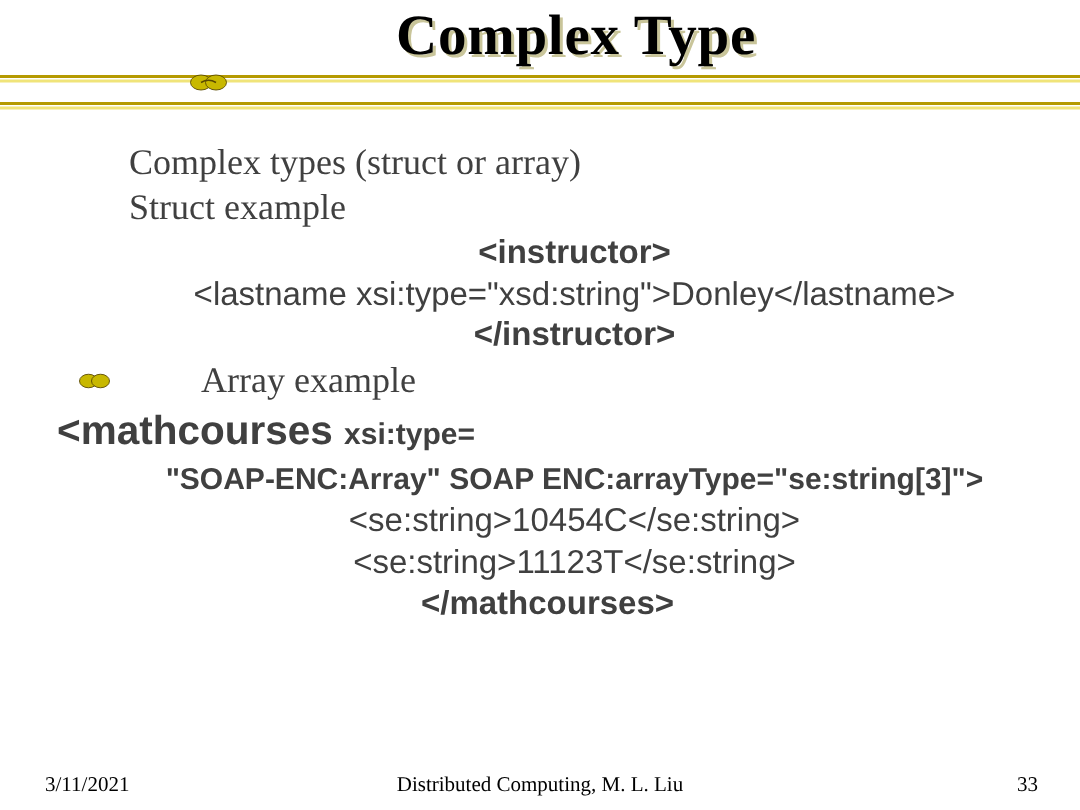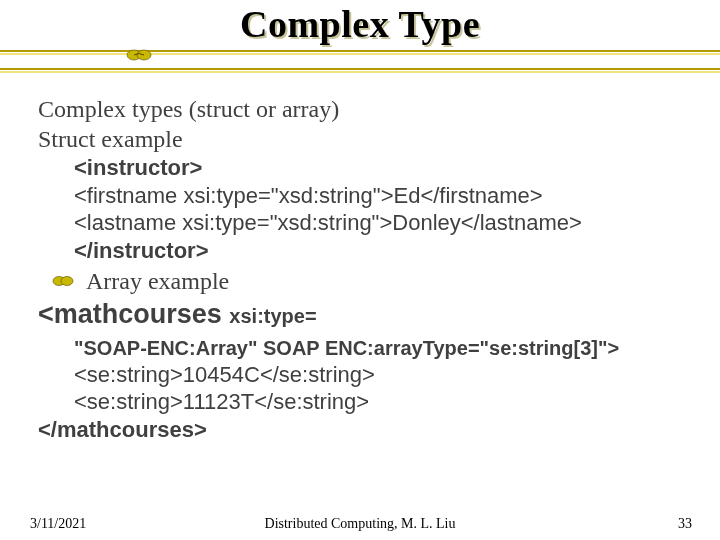--- a/index.html
+++ b/index.html
@@ -46,22 +46,22 @@
     left: 38px;
     right: 28px;
     top: 92px;
   }
   .line {
     font-size: 24px;
     line-height: 1.25;
     color: #404040;
     margin: 0;
   }
-  .serif { font-family: "Times New Roman", Times, serif; }
-  .sans  { font-family: Arial, Helvetica, sans-serif; }
+  .serif { font-family: "Times New Roman", Times, serif; margin-left: 48px; }
+  .sans  { font-family: Arial, Helvetica, sans-serif; text-align: center; }
   .bold  { font-weight: bold; }
   .indent1 { margin-left: 36px; }
   .indent0 { margin-left: 0; }
   .sz22 { font-size: 22px; }
   .sz23 { font-size: 27px; }
   .sz24 { font-size: 24px; }
   .sm   { font-size: 20px; }
   .row { display: flex; align-items: center; gap: 8px; }
   .leaf {
     display: inline-block;
@@ -98,21 +98,20 @@
         <path d="M8 11 Q13 8 18 11" stroke="#5a4a00" fill="none"></path>
       </svg>
     </span>
   </div>
 
   <div class="body">
     <p class="line serif sz24">Complex types (struct or array)</p>
     <p class="line serif sz24">Struct example</p>
 
     <p class="line sans bold sz22 indent1">&lt;instructor&gt;</p>
-    <p class="line sans sz22 indent1">&lt;firstname xsi:type="xsd:string"&gt;Ed&lt;/firstname&gt;</p>
     <p class="line sans sz22 indent1">&lt;lastname xsi:type="xsd:string"&gt;Donley&lt;/lastname&gt;</p>
     <p class="line sans bold sz22 indent1">&lt;/instructor&gt;</p>
 
     <div class="row" style="margin-left:14px; margin-top:2px;gap:12px;">
       <span class="leaf">
         <svg width="22" height="18">
           <ellipse cx="7" cy="9" rx="6" ry="4.5" fill="#c8b800" stroke="#5a4a00" stroke-width="0.6"></ellipse>
           <ellipse cx="15" cy="9" rx="6" ry="4.5" fill="#c8b800" stroke="#5a4a00" stroke-width="0.6"></ellipse>
         </svg>
       </span>

